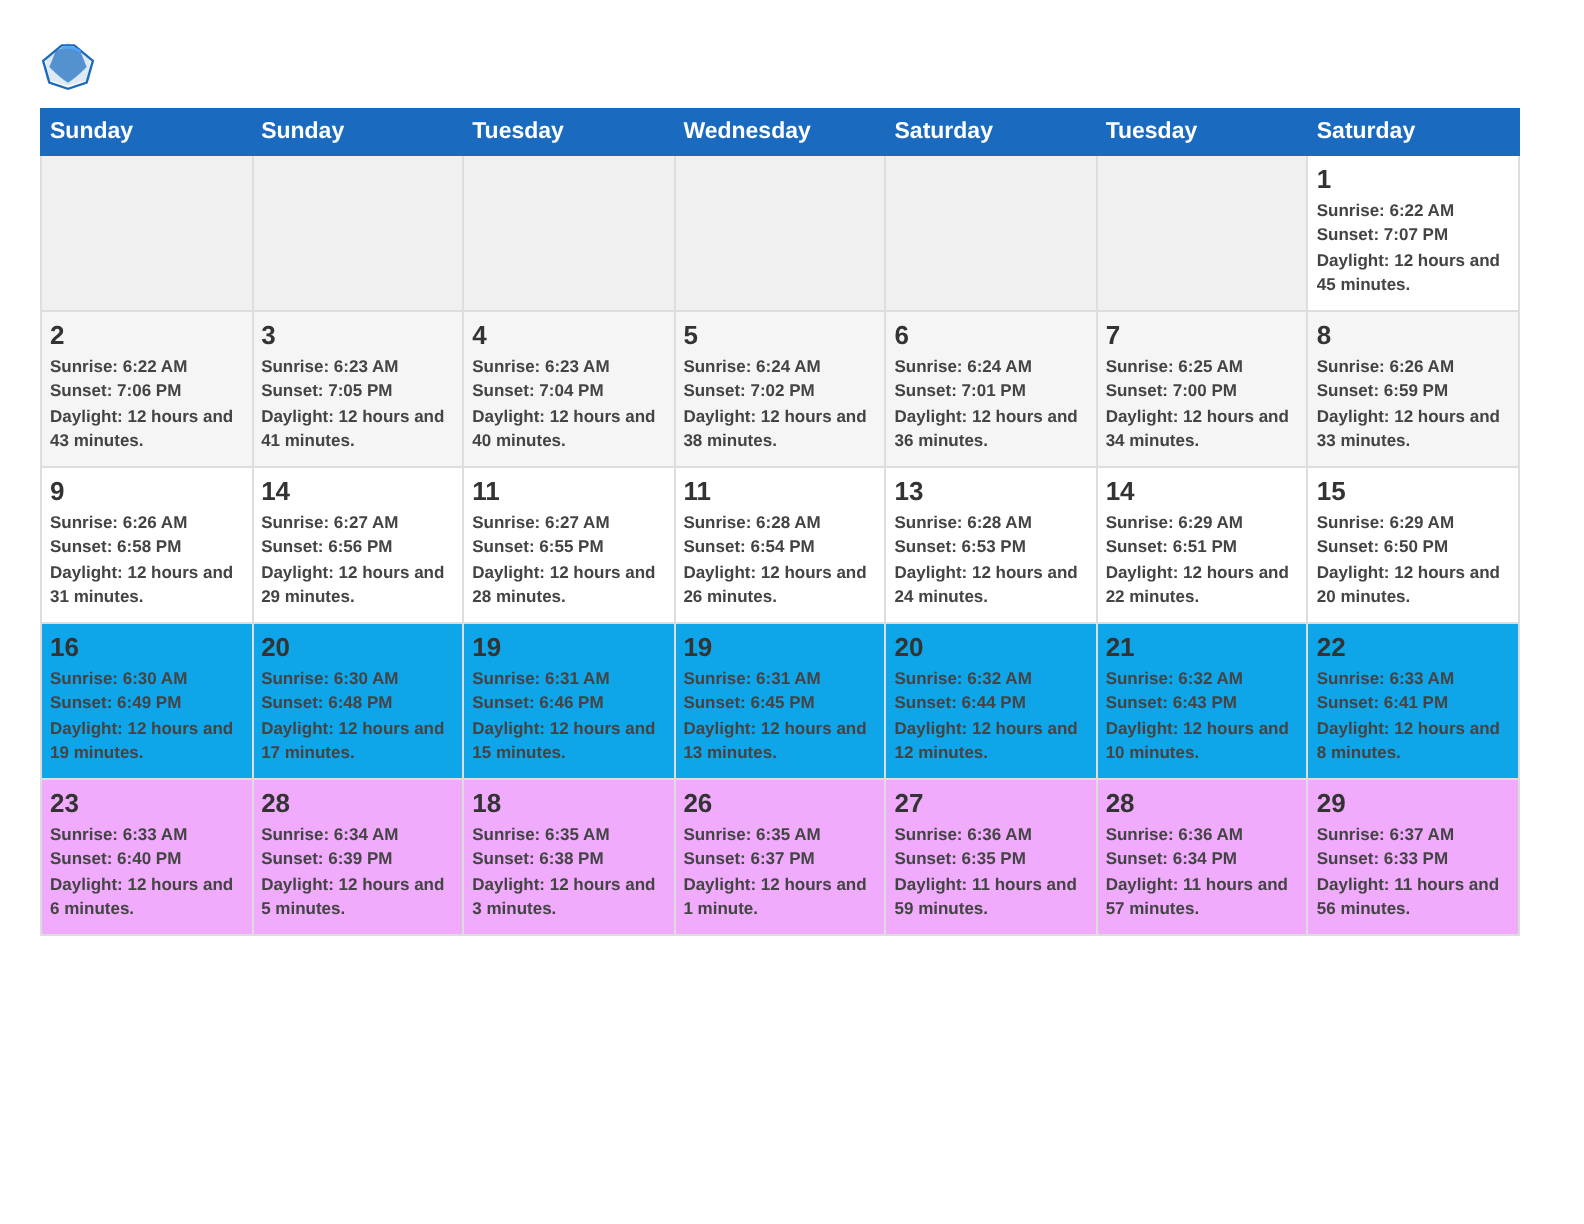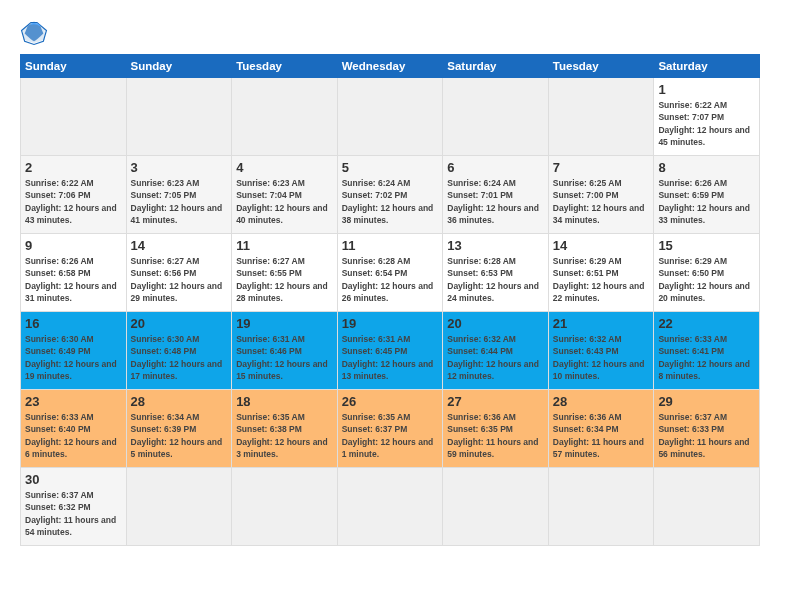--- a/index.html
+++ b/index.html
@@ -232,21 +232,21 @@
           </td>
           <td>
             <span class="day-num">21</span>
             <div class="day-info">Sunrise: 6:32 AM<br>Sunset: 6:43 PM<br>Daylight: 12 hours and 10 minutes.</div>
           </td>
           <td>
             <span class="day-num">22</span>
             <div class="day-info">Sunrise: 6:33 AM<br>Sunset: 6:41 PM<br>Daylight: 12 hours and 8 minutes.</div>
           </td>
         </tr>
-        <tr style="background: #fdba74;">
+        <tr style="background: #f0abfc;">
           <td>
             <span class="day-num">23</span>
             <div class="day-info">Sunrise: 6:33 AM<br>Sunset: 6:40 PM<br>Daylight: 12 hours and 6 minutes.</div>
           </td>
           <td>
             <span class="day-num">28</span>
             <div class="day-info">Sunrise: 6:34 AM<br>Sunset: 6:39 PM<br>Daylight: 12 hours and 5 minutes.</div>
           </td>
           <td>
             <span class="day-num">18</span>
@@ -261,28 +261,16 @@
             <div class="day-info">Sunrise: 6:36 AM<br>Sunset: 6:35 PM<br>Daylight: 11 hours and 59 minutes.</div>
           </td>
           <td>
             <span class="day-num">28</span>
             <div class="day-info">Sunrise: 6:36 AM<br>Sunset: 6:34 PM<br>Daylight: 11 hours and 57 minutes.</div>
           </td>
           <td>
             <span class="day-num">29</span>
             <div class="day-info">Sunrise: 6:37 AM<br>Sunset: 6:33 PM<br>Daylight: 11 hours and 56 minutes.</div>
           </td>
-        </tr>
-        <tr style="background: rgb(245, 245, 245);">
-          <td>
-            <span class="day-num">30</span>
-            <div class="day-info">Sunrise: 6:37 AM<br>Sunset: 6:32 PM<br>Daylight: 11 hours and 54 minutes.</div>
-          </td>
-          <td class="empty-cell" style="background: rgb(238, 238, 238);"></td>
-          <td class="empty-cell" style="background: rgb(238, 238, 238);"></td>
-          <td class="empty-cell" style="background: rgb(238, 238, 238);"></td>
-          <td class="empty-cell" style="background: rgb(238, 238, 238);"></td>
-          <td class="empty-cell" style="background: rgb(238, 238, 238);"></td>
-          <td class="empty-cell" style="background: rgb(238, 238, 238);"></td>
         </tr>
       </tbody>
   </table>
 </div>
 
 </body></html>

